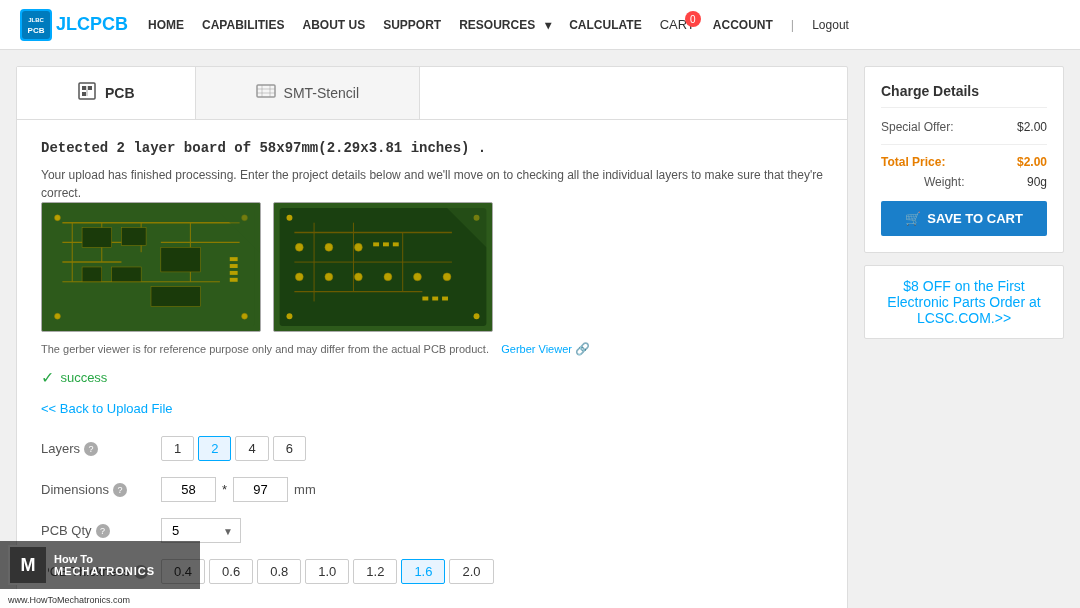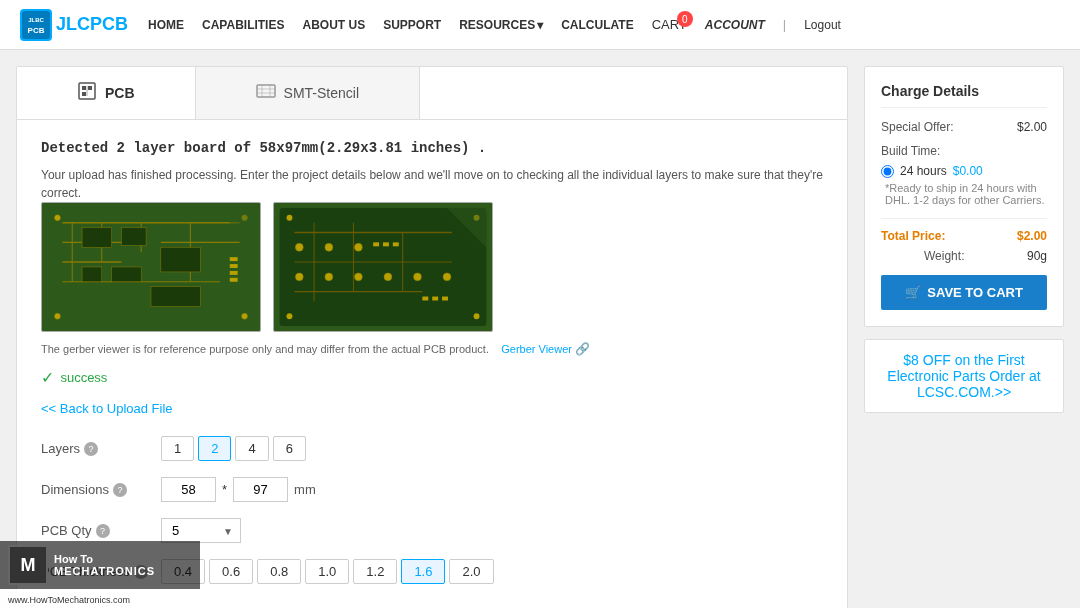--- a/index.html
+++ b/index.html
@@ -43,21 +43,21 @@
     }
     .nav-item {
       font-size: 12px;
       font-weight: bold;
       color: #333;
       cursor: pointer;
       text-transform: uppercase;
       text-decoration: none;
       padding: 4px 0;
     }
-    .nav-item.resources { display: flex; align-items: center; gap: 2px; }
+    .nav-item.resources { display: flex; align-items: center; gap: 10px; }
     .nav-calculate {
       font-size: 12px;
       font-weight: bold;
       color: #333;
       cursor: pointer;
       text-transform: uppercase;
     }
     .cart-container {
       display: flex;
       align-items: center;
@@ -72,21 +72,21 @@
       width: 16px;
       height: 16px;
       font-size: 10px;
       display: flex;
       align-items: center;
       justify-content: center;
       position: absolute;
       top: -6px;
       right: -6px;
     }
-    .nav-account { font-size: 12px; font-weight: bold; color: #333; cursor: pointer; text-transform: uppercase; font-style: italic; }
+    .nav-account { font-size: 12px; font-weight: bold; color: #333; cursor: pointer; text-transform: uppercase; }
     .nav-divider { color: #aaa; }
     .nav-logout { font-size: 12px; color: #333; cursor: pointer; }
 
     
     .main-container {
       display: flex;
       gap: 16px;
       padding: 16px;
       max-width: 1080px;
     }
@@ -616,29 +616,20 @@
 
   <div class="sidebar">
     <div class="charge-card">
       <div class="charge-title">Charge Details</div>
 
       <div class="charge-row">
         <span class="charge-label">Special Offer:</span>
         <span class="charge-value">$2.00</span>
       </div>
 
-      <div class="build-time-section">
-        <div class="build-time-label">Build Time:</div>
-        <div class="build-time-option">
-          <input type="radio" name="build_time" checked="" style="">
-          <span>24 hours</span>
-          <span class="charge-value free">$0.00</span>
-        </div>
-        <div class="build-time-note">*Ready to ship in 24 hours with DHL. 1-2 days for other Carriers.</div>
-      </div>
 
       <div class="total-section">
         <div class="total-row">
           <span class="total-label">Total Price:</span>
           <span class="total-value">$2.00</span>
         </div>
         <div class="weight-row">
           <span class="charge-label">Weight:</span>
           <span class="charge-value">90g</span>
         </div>

